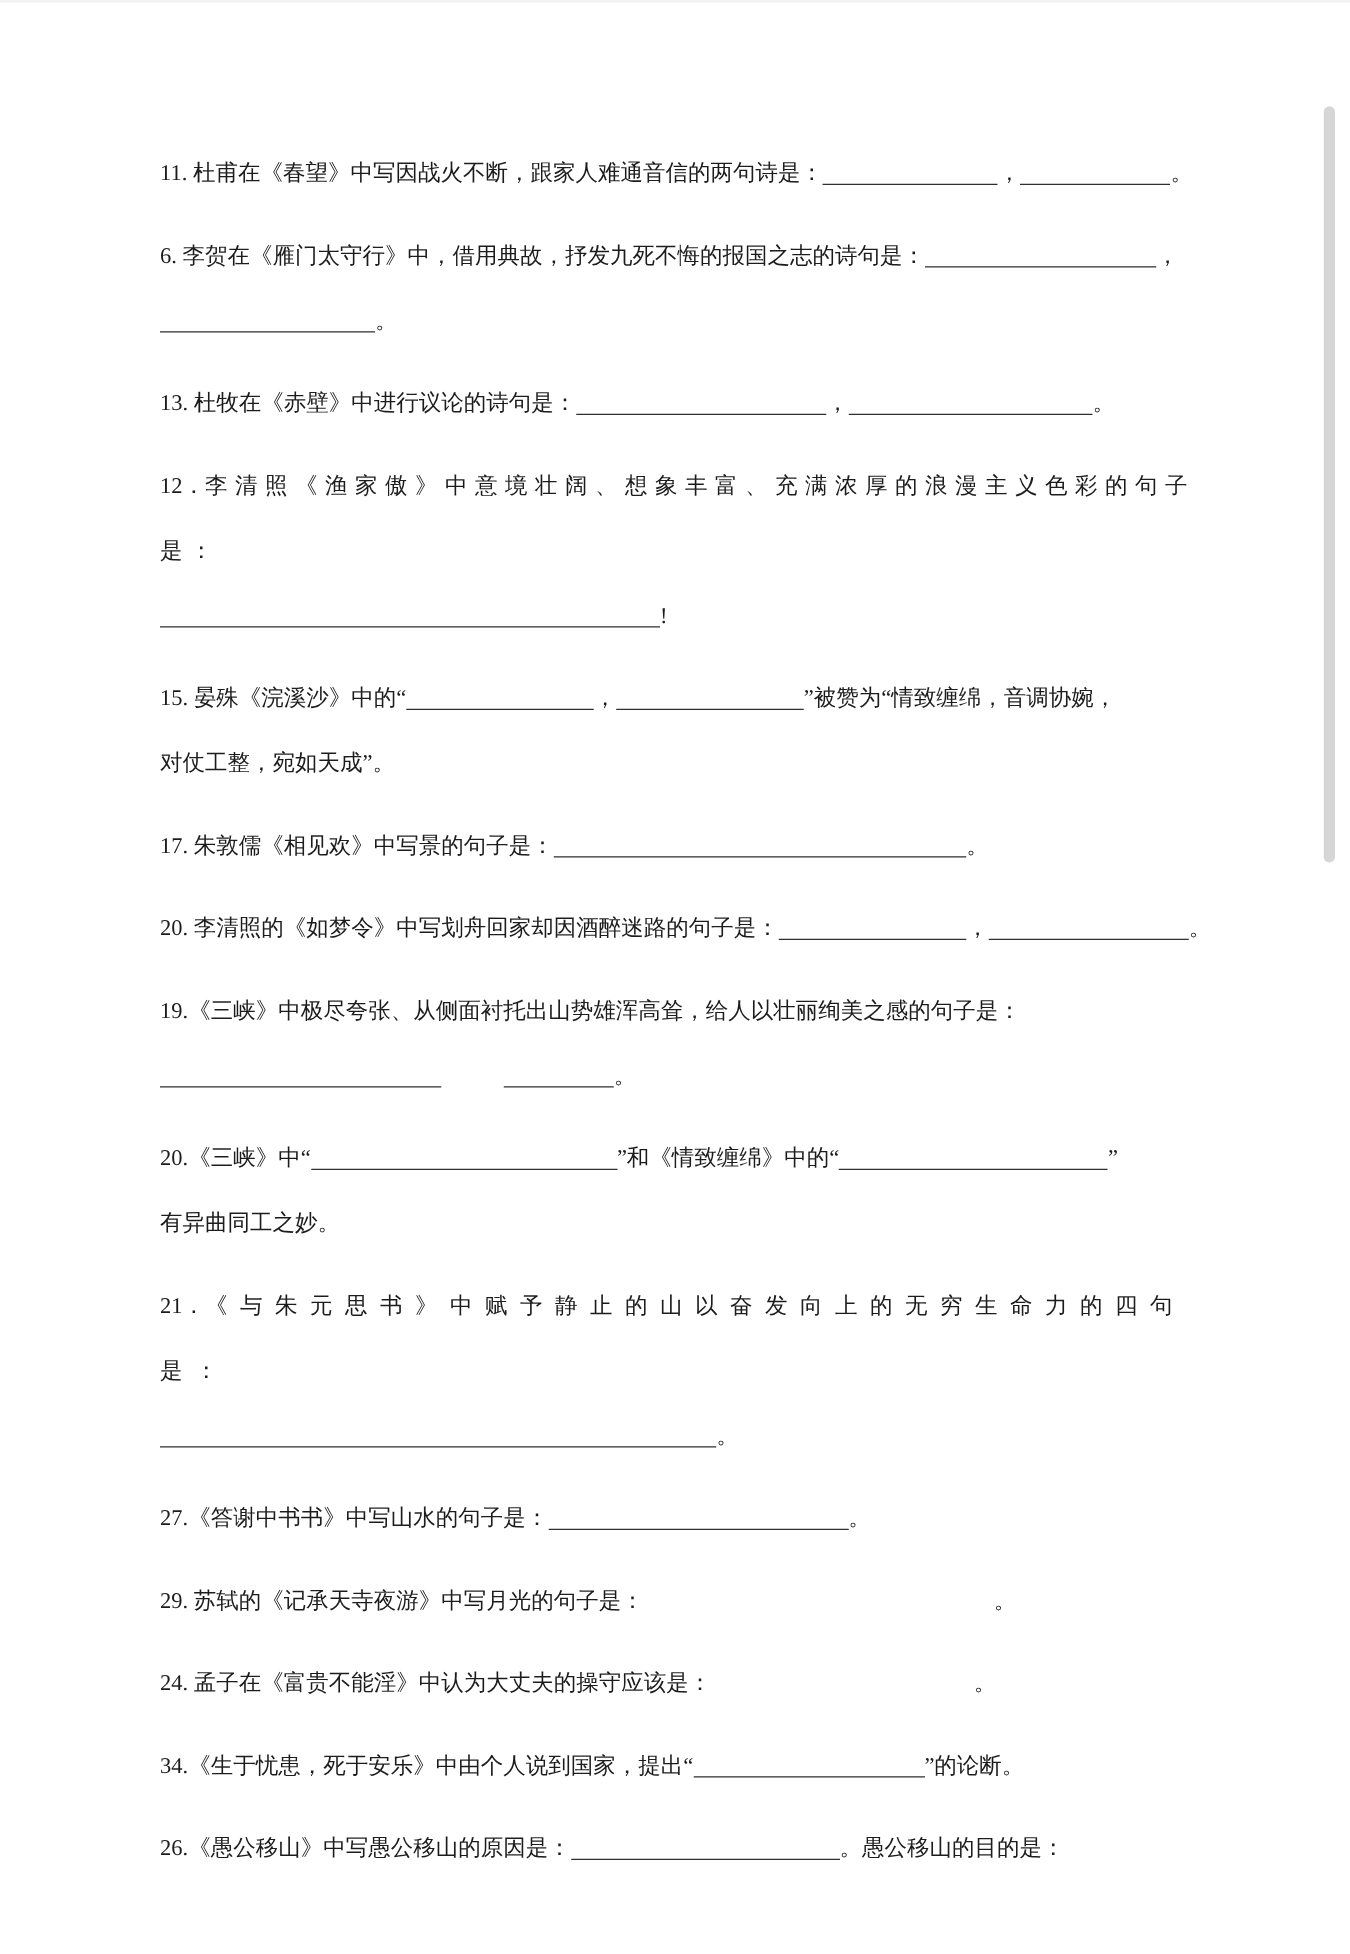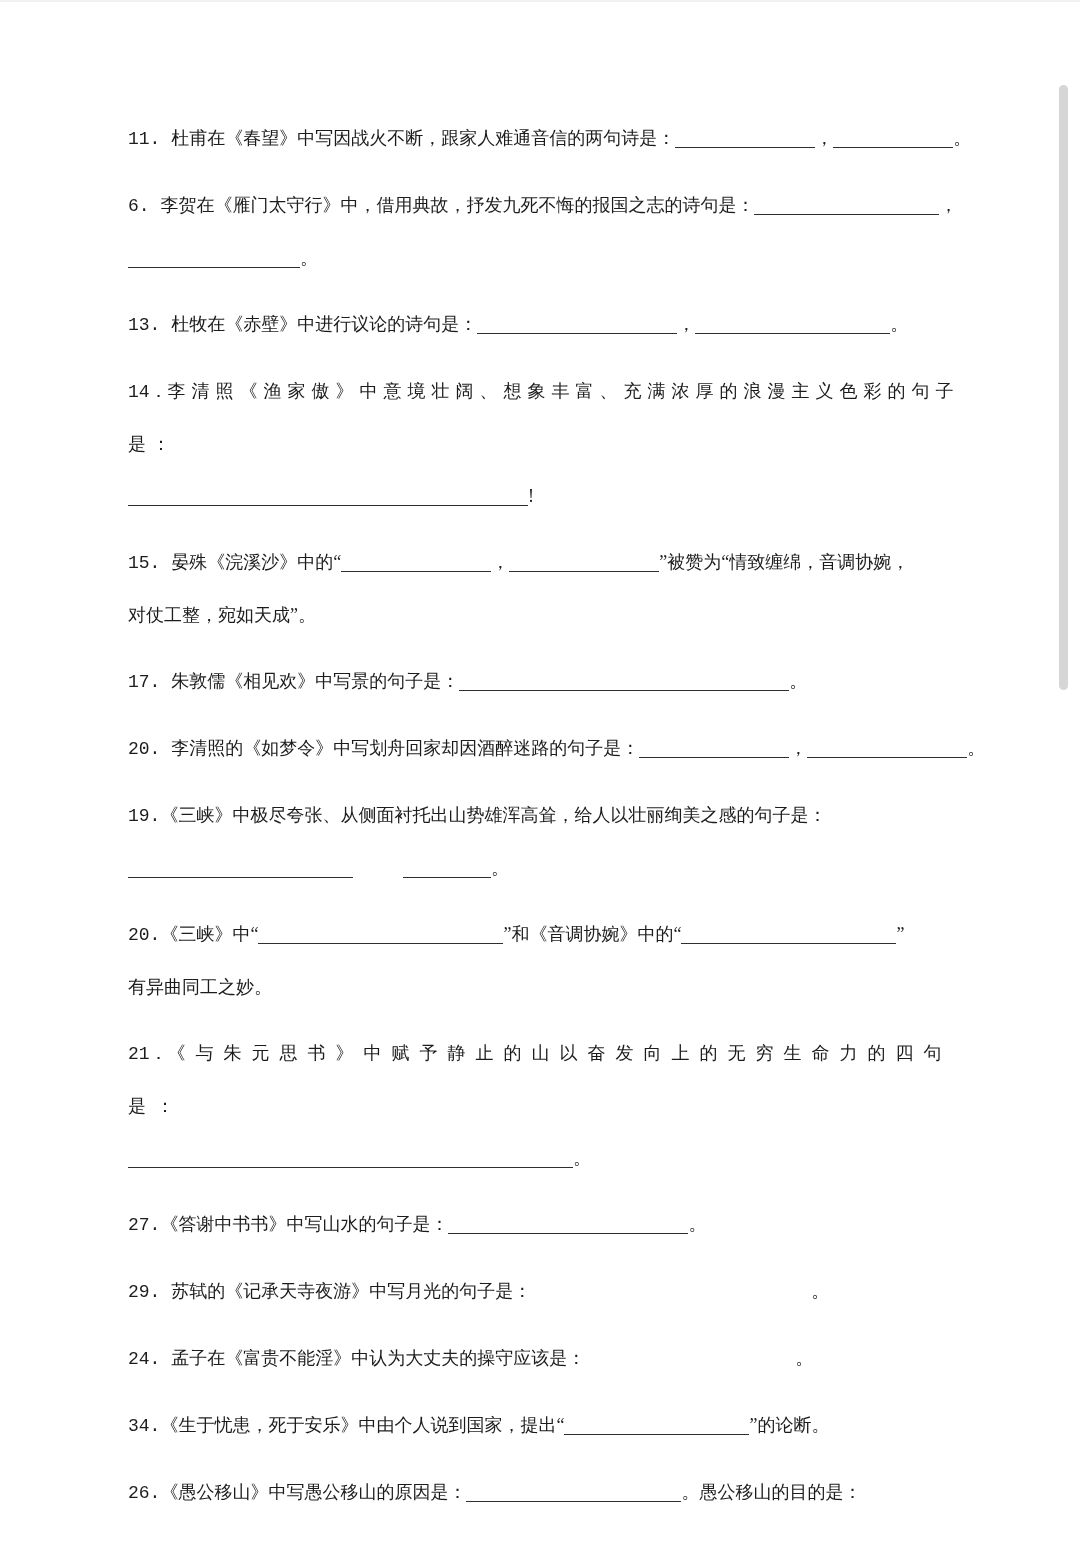--- a/index.html
+++ b/index.html
@@ -19,21 +19,21 @@
     box-sizing:border-box;
     width:1080px;
   }
   .question{
     font-size:18px;
     line-height:52px;
     margin:0 0 14px 0;
     white-space:pre-wrap;
     word-break:break-all;
   }
-  .qnum{letter-spacing:0;font-family:Liberation Mono, monospace;}
+  .qnum{letter-spacing:0;}
   .blank{
     display:inline-block;
     border-bottom:1px solid #2f2f2f;
     height:20px;
     vertical-align:-4px;
   }
   .gap{
     display:inline-block;
     height:2px;
   }
@@ -48,26 +48,26 @@
 </head>
 <body style="background: rgb(255, 255, 255); color: rgb(28, 28, 28);">
 
 <div class="top-hairline"></div>
 
 <main class="page">
   <div>
       <p class="question"><span class="qnum">11. </span><span>杜甫在《春望》中写因战火不断，跟家人难通音信的两句诗是：</span><span class="blank" style="width: 140px; border-bottom-color: rgb(47, 47, 47);"></span><span>，</span><span class="blank" style="width: 120px; border-bottom-color: rgb(47, 47, 47);"></span><span>。</span></p>
       <p class="question"><span class="qnum">6. </span><span>李贺在《雁门太守行》中，借用典故，抒发九死不悔的报国之志的诗句是：</span><span class="blank" style="width: 185px; border-bottom-color: rgb(47, 47, 47);"></span><span>，</span><br><span class="blank" style="width: 172px; border-bottom-color: rgb(47, 47, 47);"></span><span>。</span></p>
       <p class="question"><span class="qnum">13. </span><span>杜牧在《赤壁》中进行议论的诗句是：</span><span class="blank" style="width: 200px; border-bottom-color: rgb(47, 47, 47);"></span><span>，</span><span class="blank" style="width: 195px; border-bottom-color: rgb(47, 47, 47);"></span><span>。</span></p>
-      <p class="question"><span class="qnum">14．</span><span style="letter-spacing: 6px;">李清照《渔家傲》中意境壮阔、想象丰富、充满浓厚的浪漫主义色彩的句子是：</span><br><span class="blank" style="width: 400px; border-bottom-color: rgb(47, 47, 47);"></span><span>!</span></p>
+      <p class="question"><span class="qnum">12．</span><span style="letter-spacing: 6px;">李清照《渔家傲》中意境壮阔、想象丰富、充满浓厚的浪漫主义色彩的句子是：</span><br><span class="blank" style="width: 400px; border-bottom-color: rgb(47, 47, 47);"></span><span>!</span></p>
       <p class="question"><span class="qnum">15. </span><span>晏殊《浣溪沙》中的“</span><span class="blank" style="width: 150px; border-bottom-color: rgb(47, 47, 47);"></span><span>，</span><span class="blank" style="width: 150px; border-bottom-color: rgb(47, 47, 47);"></span><span>”被赞为“情致缠绵，音调协婉，</span><br><span>对仗工整，宛如天成”。</span></p>
       <p class="question"><span class="qnum">17. </span><span>朱敦儒《相见欢》中写景的句子是：</span><span class="blank" style="width: 330px; border-bottom-color: rgb(47, 47, 47);"></span><span>。</span></p>
       <p class="question"><span class="qnum">20. </span><span>李清照的《如梦令》中写划舟回家却因酒醉迷路的句子是：</span><span class="blank" style="width: 150px; border-bottom-color: rgb(47, 47, 47);"></span><span>，</span><span class="blank" style="width: 160px; border-bottom-color: rgb(47, 47, 47);"></span><span>。</span></p>
       <p class="question"><span class="qnum">19.</span><span>《三峡》中极尽夸张、从侧面衬托出山势雄浑高耸，给人以壮丽绚美之感的句子是：</span><br><span class="blank" style="width: 225px; border-bottom-color: rgb(47, 47, 47);"></span><span class="gap" style="width: 50px;"></span><span class="blank" style="width: 88px; border-bottom-color: rgb(47, 47, 47);"></span><span>。</span></p>
-      <p class="question"><span class="qnum">20.</span><span>《三峡》中“</span><span class="blank" style="width: 245px; border-bottom-color: rgb(47, 47, 47);"></span><span>”和《音调协婉》中的“</span><span class="blank" style="width: 215px; border-bottom-color: rgb(47, 47, 47);"></span><span>”</span><br><span>有异曲同工之妙。</span></p>
+      <p class="question"><span class="qnum">20.</span><span>《三峡》中“</span><span class="blank" style="width: 245px; border-bottom-color: rgb(47, 47, 47);"></span><span>”和《情致缠绵》中的“</span><span class="blank" style="width: 215px; border-bottom-color: rgb(47, 47, 47);"></span><span>”</span><br><span>有异曲同工之妙。</span></p>
       <p class="question"><span class="qnum">21．</span><span style="letter-spacing: 10px;">《与朱元思书》中赋予静止的山以奋发向上的无穷生命力的四句是：</span><br><span class="blank" style="width: 445px; border-bottom-color: rgb(47, 47, 47);"></span><span>。</span></p>
       <p class="question"><span class="qnum">27.</span><span>《答谢中书书》中写山水的句子是：</span><span class="blank" style="width: 240px; border-bottom-color: rgb(47, 47, 47);"></span><span>。</span></p>
       <p class="question"><span class="qnum">29. </span><span>苏轼的《记承天寺夜游》中写月光的句子是：</span><span class="gap" style="width: 280px;"></span><span>。</span></p>
       <p class="question"><span class="qnum">24. </span><span>孟子在《富贵不能淫》中认为大丈夫的操守应该是：</span><span class="gap" style="width: 210px;"></span><span>。</span></p>
       <p class="question"><span class="qnum">34.</span><span>《生于忧患，死于安乐》中由个人说到国家，提出“</span><span class="blank" style="width: 185px; border-bottom-color: rgb(47, 47, 47);"></span><span>”的论断。</span></p>
       <p class="question"><span class="qnum">26.</span><span>《愚公移山》中写愚公移山的原因是：</span><span class="blank" style="width: 215px; border-bottom-color: rgb(47, 47, 47);"></span><span>。愚公移山的目的是：</span><br></p>
     </div>
 </main>
 
 <div class="scrollbar-thumb" style="background: rgb(214, 214, 214);"></div>

